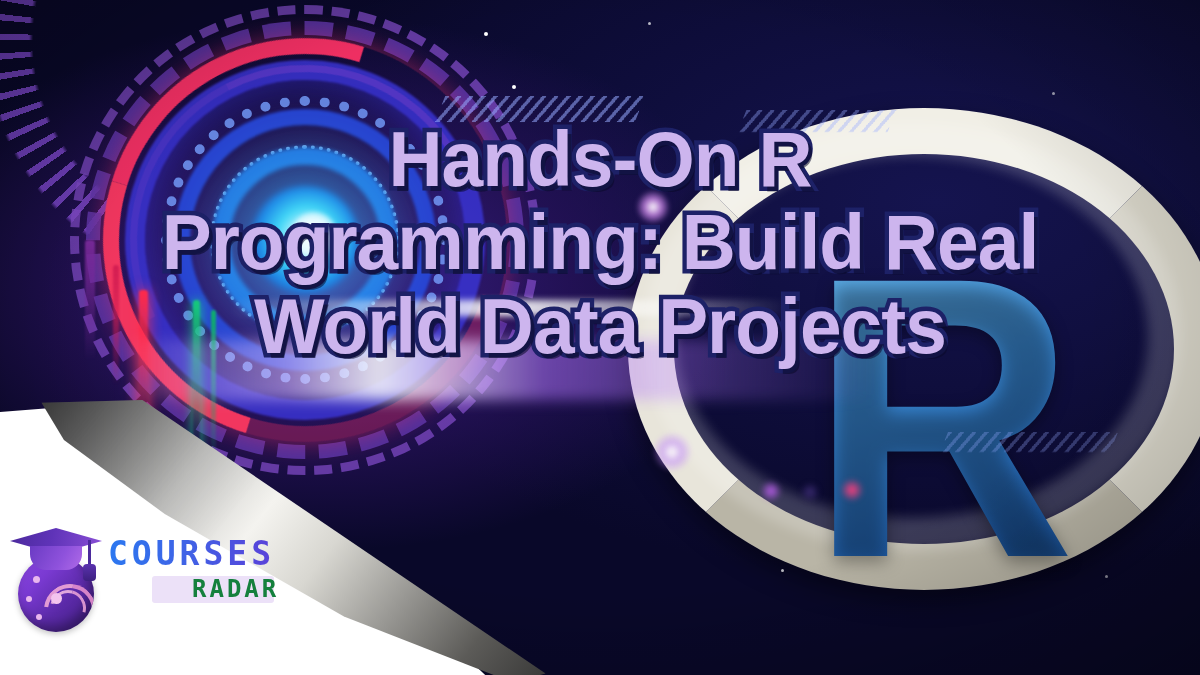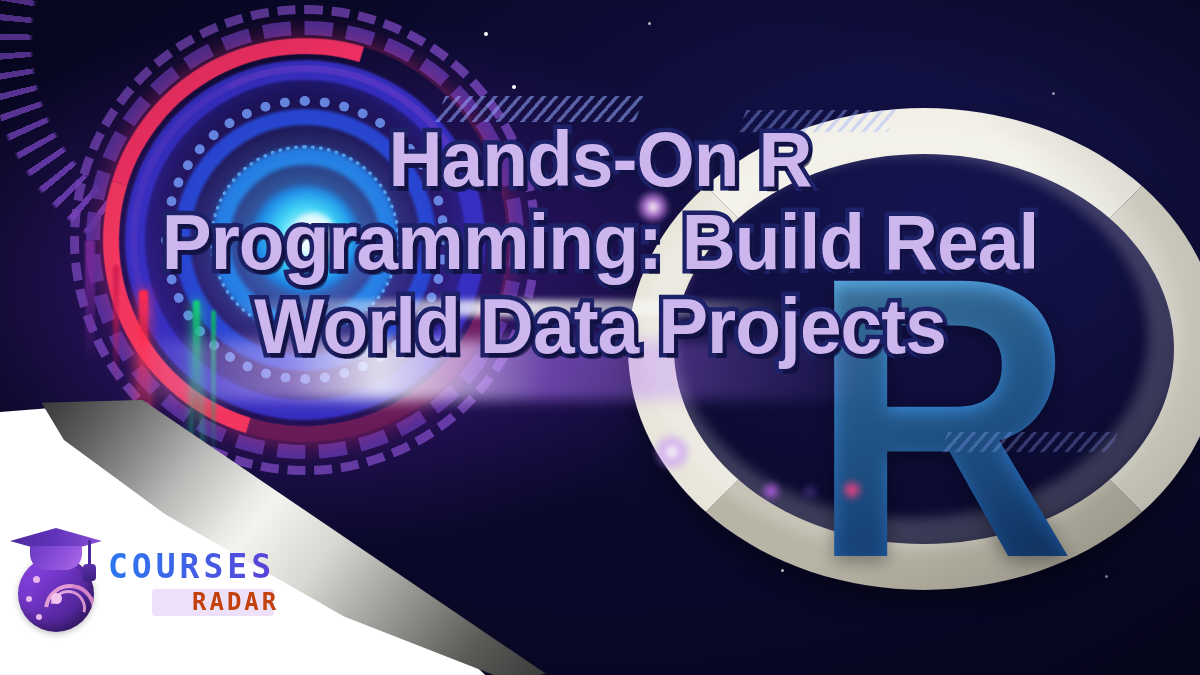--- a/index.html
+++ b/index.html
@@ -164,33 +164,33 @@
     background:linear-gradient(100deg,#4b2a9c 0%,#5f33b8 45%,#8a4fd6 100%);
     clip-path:polygon(50% 0%, 100% 50%, 50% 100%, 0% 50%);
   }
   .cap-base{
     position:absolute;left:20px;top:20px;width:52px;height:24px;border-radius:0 0 16px 16px;
     background:linear-gradient(120deg,#6b3bc4 0%,#8f52dc 60%,#b06be8 100%);
   }
   .tassel{position:absolute;left:78px;top:14px;width:3px;height:26px;background:#4b2a9c;}
   .tassel-b{position:absolute;left:73px;top:38px;width:13px;height:17px;border-radius:4px;
     background:linear-gradient(#5a32ae,#3d2080);}
-  .brand{position:absolute;left:100px;top:28px;width:170px;}
+  .brand{position:absolute;left:100px;top:15px;width:170px;}
   .brand-courses{
     font-weight:bold;font-size:33px;letter-spacing:4px;line-height:1;
     background:linear-gradient(92deg,#2b78f0 0%,#3f63e6 45%,#5b3fd8 100%);
     -webkit-background-clip:text;background-clip:text;-webkit-text-fill-color:transparent;
     font-family:"DejaVu Sans Mono","Liberation Mono",monospace;
   }
   .brand-radar-band{
     margin-top:6px;margin-left:44px;width:122px;
     background:#ece1f8;border-radius:3px;text-align:center;padding:1px 0 2px;
   }
   .brand-radar{
-    font-weight:bold;font-size:24px;letter-spacing:3px;line-height:1;color:#c2410c;
+    font-weight:bold;font-size:24px;letter-spacing:3px;line-height:1;color:#15803d;
     font-family:"DejaVu Sans Mono","Liberation Mono",monospace;
     margin-left:40px;
   }
 </style>
 </head>
 <body>
 
 <div id="stage">
 
   <div class="bg-base"></div>

